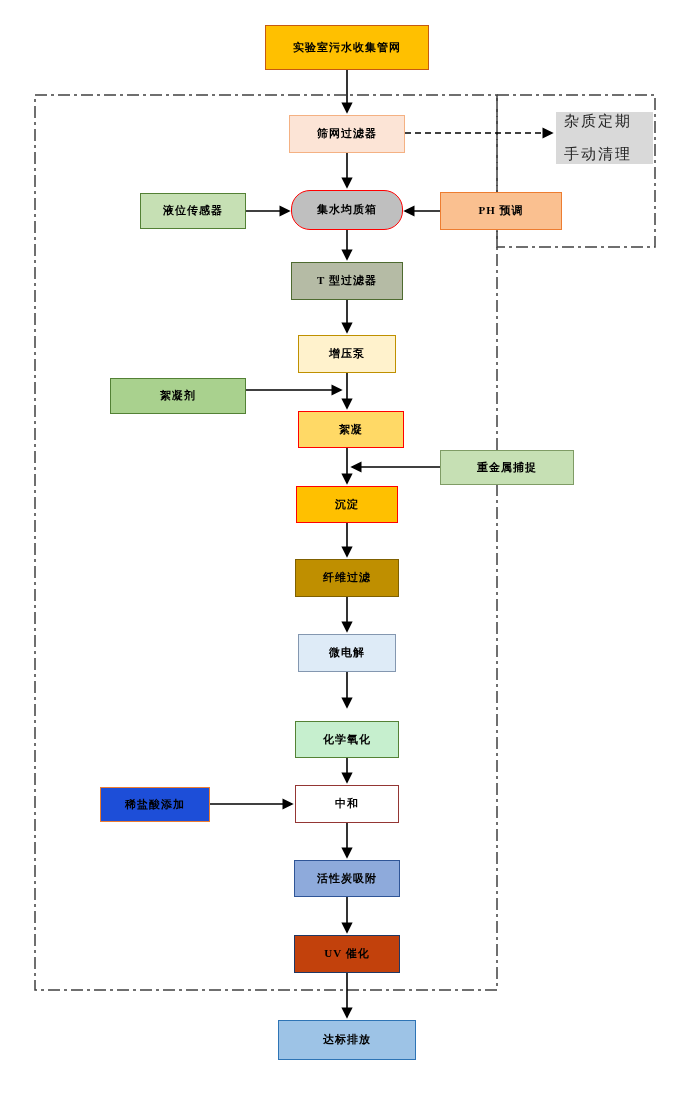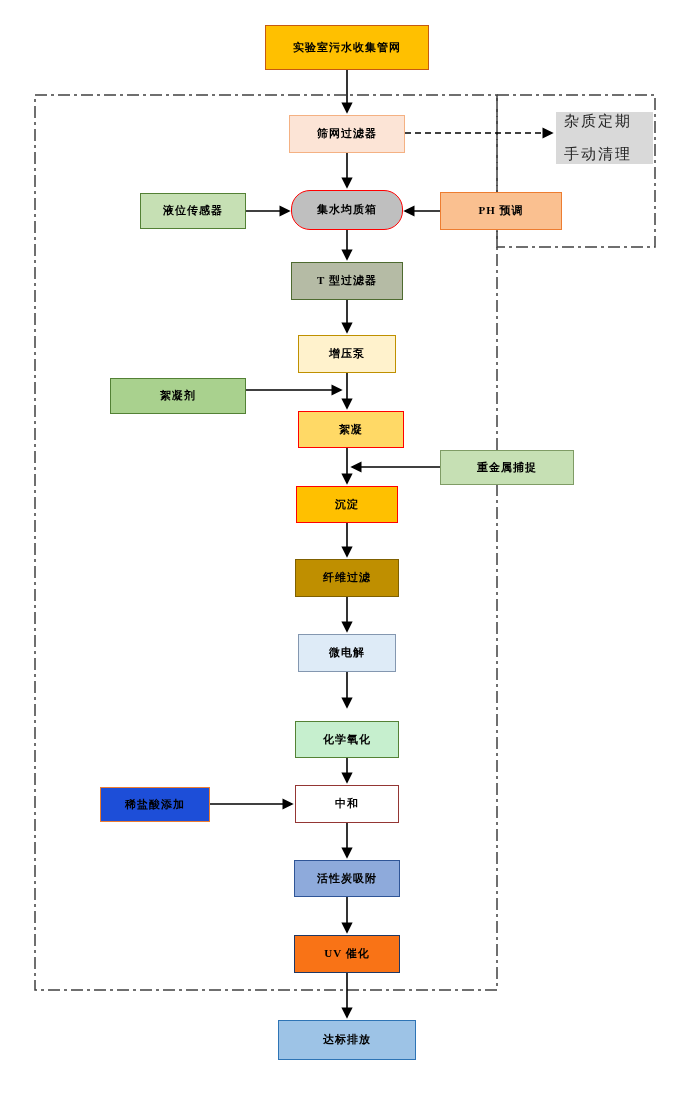--- a/index.html
+++ b/index.html
@@ -110,17 +110,17 @@
   <div class="node" style="left: 298px; top: 634px; width: 98px; height: 38px; background-color: rgb(222, 235, 247); border-color: rgb(132, 151, 176);">微电解</div>
 
   <div class="node" style="left: 295px; top: 710px; width: 104px; height: 37px; background-color: rgb(198, 239, 206); border-color: rgb(84, 130, 53); margin-top: 11px;">化学氧化</div>
 
   <div class="node" style="left: 100px; top: 787px; width: 110px; height: 35px; background-color: #1d4ed8; border-color: rgb(237, 125, 49);">稀盐酸添加</div>
 
   <div class="node" style="left: 295px; top: 785px; width: 104px; height: 38px; background-color: rgb(255, 255, 255); border-color: rgb(148, 54, 52);">中和</div>
 
   <div class="node" style="left: 294px; top: 860px; width: 106px; height: 37px; background-color: rgb(142, 170, 219); border-color: rgb(47, 85, 151);">活性炭吸附</div>
 
-  <div class="node" style="left: 294px; top: 935px; width: 106px; height: 38px; background-color: #f97316; border-color: rgb(31, 56, 100);">UV 催化</div>
+  <div class="node" style="left: 294px; top: 935px; width: 106px; height: 38px; background-color: #c2410c; border-color: rgb(31, 56, 100);">UV 催化</div>
 
   <div class="node" style="left: 278px; top: 1020px; width: 138px; height: 40px; background-color: rgb(157, 195, 230); border-color: rgb(46, 116, 181); text-align: right;">达标排放</div>
 
 </div>
 
 </body></html>

